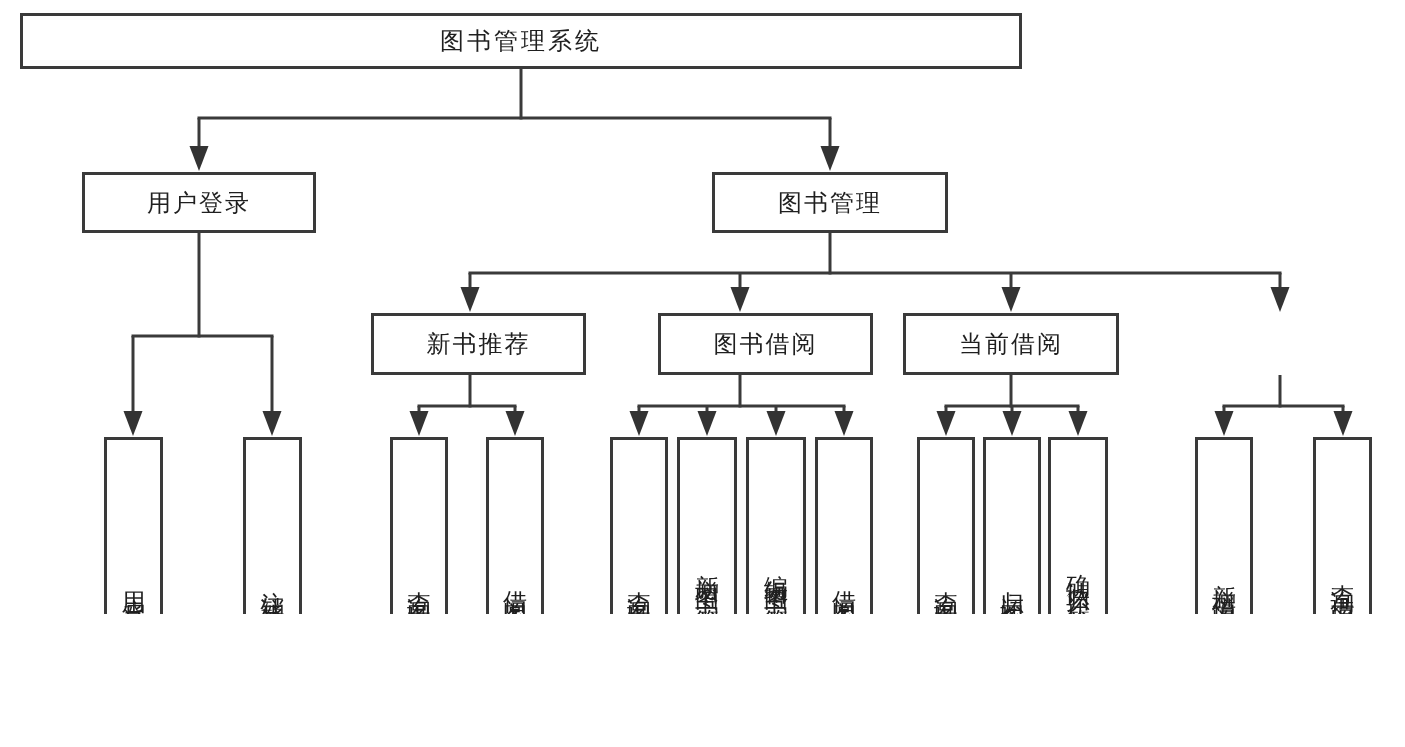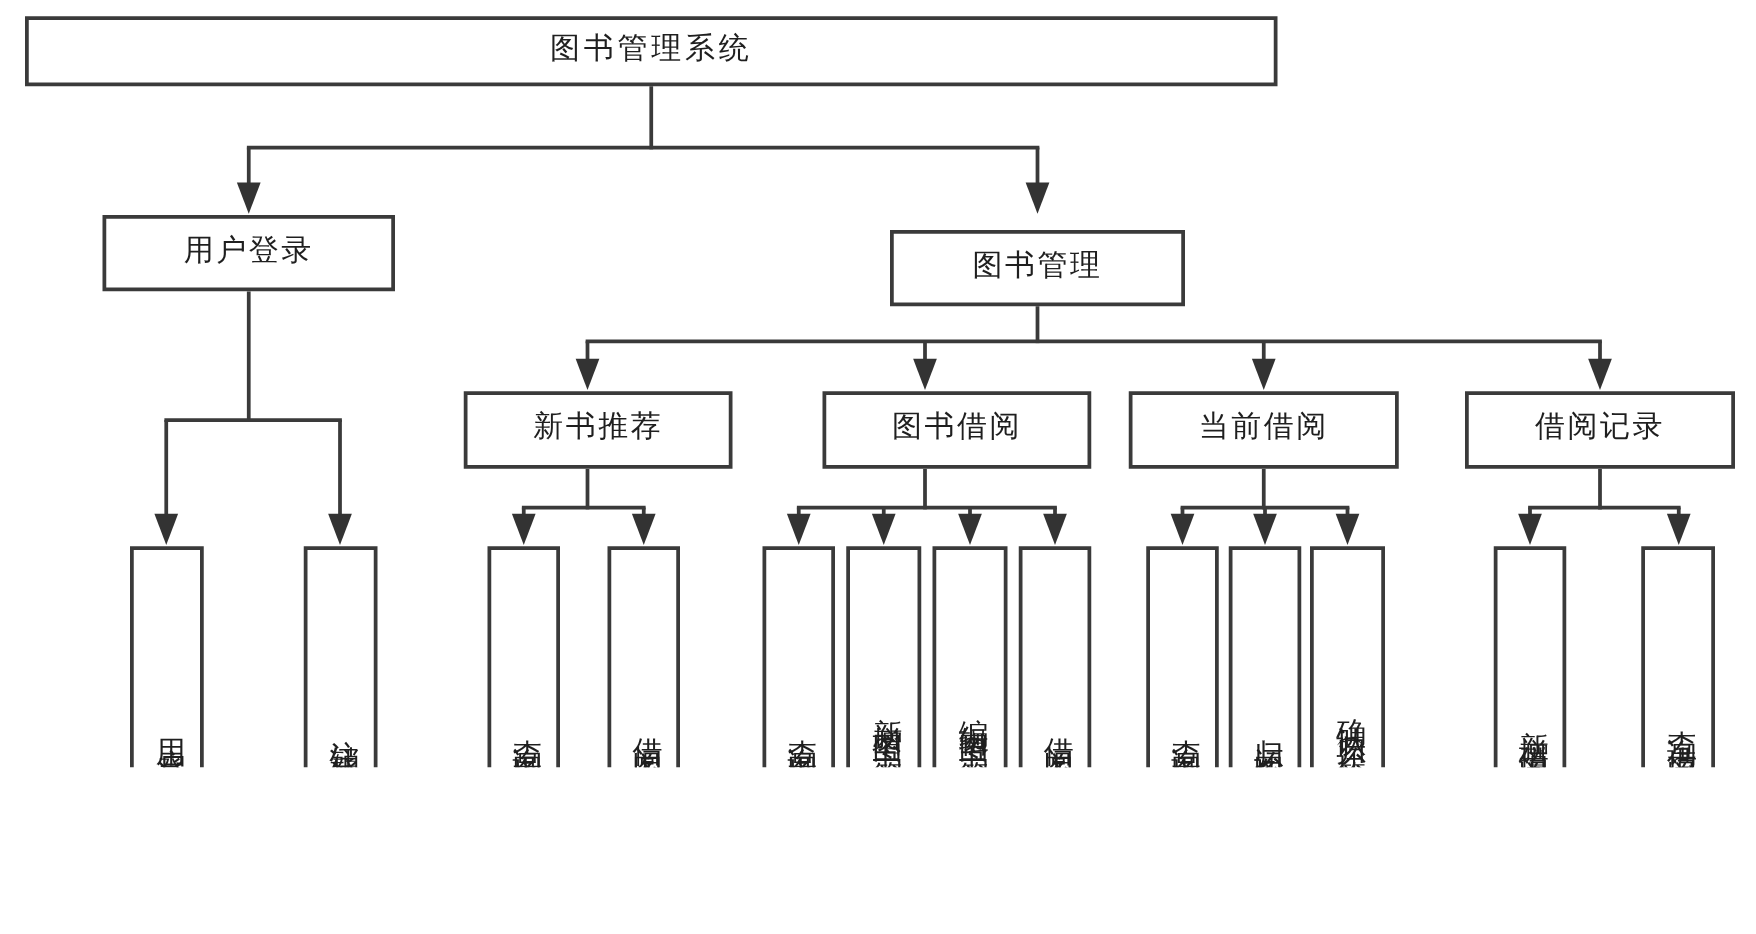--- a/index.html
+++ b/index.html
@@ -2,21 +2,21 @@
 <html><head>
 <meta charset="utf-8">
 <style>
   html, body { margin: 0; padding: 0; background: #ffffff; }
   .stage {
     position: relative;
     width: 1405px;
     height: 614px;
     background: #ffffff;
     overflow: hidden;
-    font-family: Liberation Mono, monospace;
+    font-family: Liberation Serif, serif;
   }
   svg.connectors {
     position: absolute;
     left: 0; top: 0;
     width: 1405px; height: 747px;
   }
   .box {
     position: absolute;
     box-sizing: border-box;
     background: #ffffff;
@@ -118,26 +118,25 @@
       <polygon points="1012,436 1002.5,411 1021.5,411"></polygon>
       <polygon points="1078,436 1068.5,411 1087.5,411"></polygon>
       <polygon points="1224,436 1214.5,411 1233.5,411"></polygon>
       <polygon points="1343,436 1333.5,411 1352.5,411"></polygon>
     </g>
   </svg>
 
   <div class="box h root-label" style="left:20px; top:13px; width:1002px; height:56px;">图书管理系统</div>
 
   <div class="box h" style="left:82px; top:172px; width:234px; height:61px;">用户登录</div>
-  <div class="box h" style="left:712px; top:172px; width:236px; height:61px;margin-top:12px;">图书管理</div>
+  <div class="box h" style="left:712px; top:172px; width:236px; height:61px;">图书管理</div>
 
   <div class="box h" style="left:371px; top:313px; width:215px; height:62px;">新书推荐</div>
   <div class="box h" style="left:658px; top:313px; width:215px; height:62px;">图书借阅</div>
   <div class="box h" style="left:903px; top:313px; width:216px; height:62px;">当前借阅</div>
-  <div class="box h" style="left:1172px; top:313px; width:216px; height:62px;">借阅记录</div>
 
   <div class="box v" style="left:104px; top:437px; width:59px; height:298px;">用户登录</div>
   <div class="box v" style="left:243px; top:437px; width:59px; height:298px;">注销登录</div>
 
   <div class="box v" style="left:390px; top:437px; width:58px; height:298px;">查询图书</div>
   <div class="box v" style="left:486px; top:437px; width:58px; height:298px;">借阅图书</div>
 
   <div class="box v" style="left:610px; top:437px; width:58px; height:298px;">查询图书</div>
   <div class="box v" style="left:677px; top:437px; width:60px; height:298px;">新增图书（管理员）</div>
   <div class="box v" style="left:746px; top:437px; width:60px; height:298px;">编辑图书（管理员）</div>

